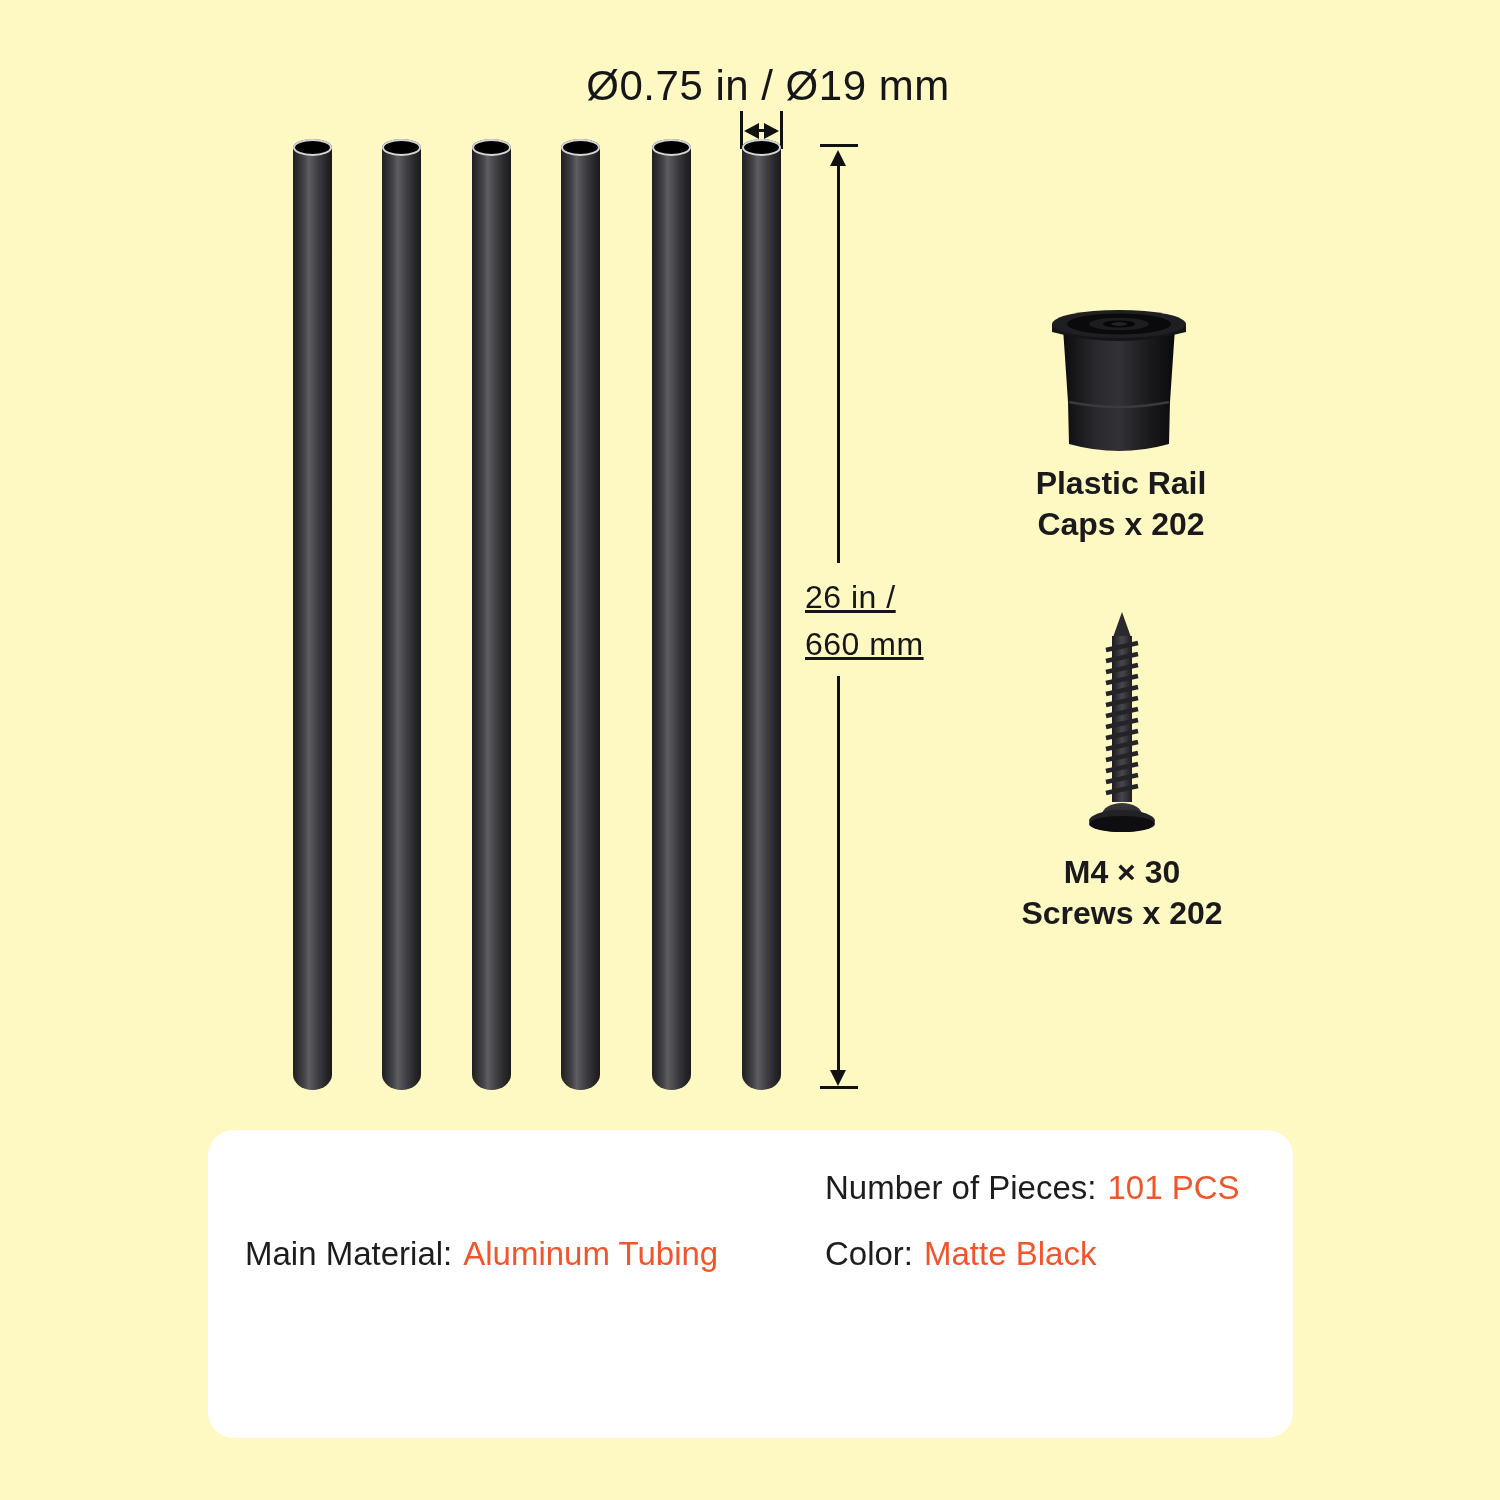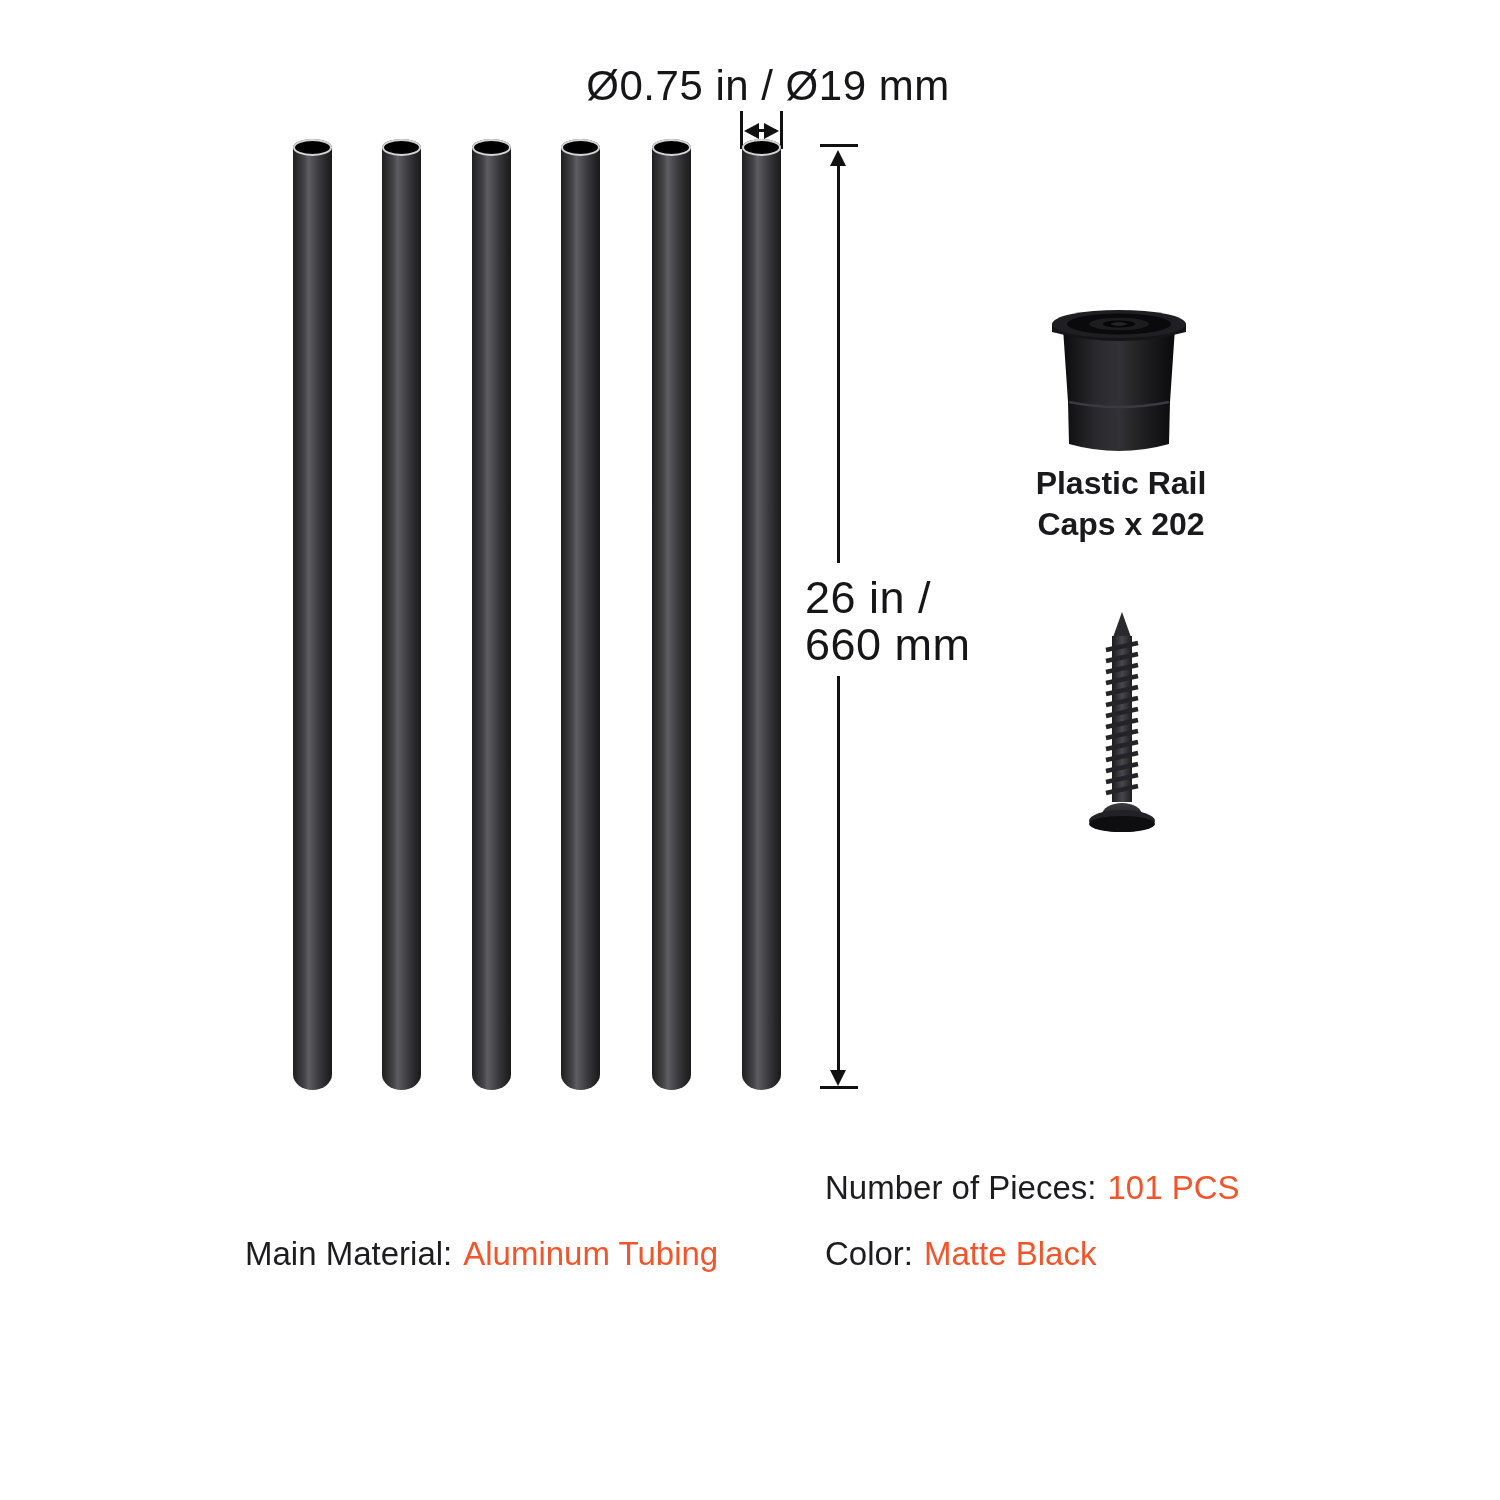--- a/index.html
+++ b/index.html
@@ -1,31 +1,31 @@
 <!DOCTYPE html>
 <html><head>
 <meta charset="utf-8">
 <style>
   html,body{margin:0;padding:0;}
   body{font-family:"Liberation Sans",sans-serif;background:#e9e9ea;}
-  #canvas{position:relative;width:1500px;height:1500px;background:#ffffff;overflow:hidden;margin:0 auto;}
+  #canvas{position:relative;width:1500px;height:1500px;background:#fef9c3;overflow:hidden;margin:0 auto;}
 
   
   .dim-title{position:absolute;left:768px;top:62px;transform:translateX(-50%);
     font-size:42px;font-weight:500;color:#161618;white-space:nowrap;letter-spacing:.5px;}
   .tick{position:absolute;width:3px;height:38px;background:#111;}
   .hline{position:absolute;height:3px;background:#111;}
   .vline{position:absolute;width:3px;background:#111;}
   .arr{position:absolute;width:0;height:0;}
   .arr.left {border-top:8px solid transparent;border-bottom:8px solid transparent;border-right:15px solid #111;}
   .arr.right{border-top:8px solid transparent;border-bottom:8px solid transparent;border-left:15px solid #111;}
   .arr.up   {border-left:8px solid transparent;border-right:8px solid transparent;border-bottom:16px solid #111;}
   .arr.down {border-left:8px solid transparent;border-right:8px solid transparent;border-top:16px solid #111;}
-  .dim-length{position:absolute;left:805px;top:574px;font-size:45px;line-height:47px;
-    color:#161618;font-weight:500;white-space:nowrap;letter-spacing:.5px;}
+  .dim-length{position:absolute;left:805px;top:574px;font-size:32px;line-height:47px;
+    color:#161618;font-weight:500;white-space:nowrap;letter-spacing:.5px;text-decoration:underline;}
 
   
   .tube{position:absolute;top:139px;width:39px;height:951px;
     background:linear-gradient(90deg,#1f1f22 0%,#2c2c2f 10%,#434347 28%,#5d5d62 40%,#4d4d52 52%,#39393d 68%,#262629 86%,#1a1a1c 100%);
     border-radius:20px 20px 20px 20px / 9px 9px 16px 16px;}
   .tube .opening{position:absolute;top:0;left:0;right:0;height:17px;border-radius:50%;
     background:radial-gradient(ellipse at 50% 40%,#000 55%,#1c1c1f 100%);
     border:2px solid #d4d4d7;box-sizing:border-box;}
 
   
@@ -133,20 +133,24 @@
       <path d="M24 139 L56 132"></path>
         <path d="M24 150 L56 143"></path>
         <path d="M24 161 L56 154"></path>
       <path d="M24 172 L56 165"></path>
         <path d="M24 183 L56 176"></path>
     </g>
     <ellipse cx="40" cy="205" rx="20" ry="12" fill="url(#head)"></ellipse>
     <ellipse cx="40" cy="211" rx="33" ry="11" fill="#222226"></ellipse>
     <ellipse cx="40" cy="214" rx="33" ry="8" fill="#0e0e10"></ellipse>
   </svg>
+  <div class="part-label" style="left:1122px;top:852px;">
+    <div>M4 × 30</div>
+    <div>Screws x 202</div>
+  </div>
 
   <div class="card"></div>
 
   <div class="spec" style="left:825px;top:1168px;">
     <span class="spec-label">Number of Pieces:</span><span class="spec-value">101 PCS</span>
   </div>
 
   <div class="spec" style="left:245px;top:1234px;">
     <span class="spec-label">Main Material:</span><span class="spec-value">Aluminum Tubing</span>
   </div>

